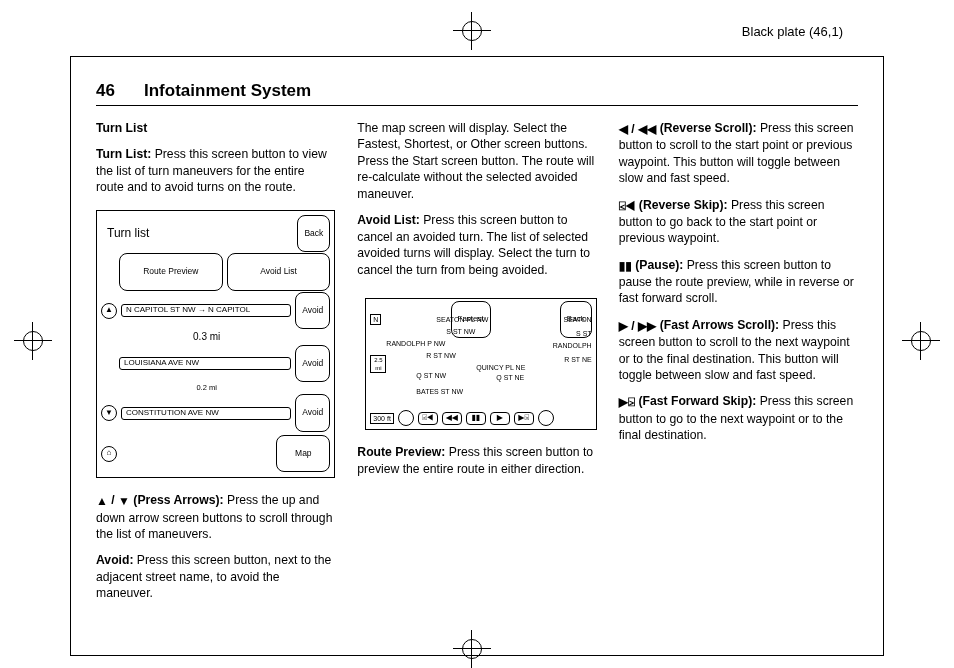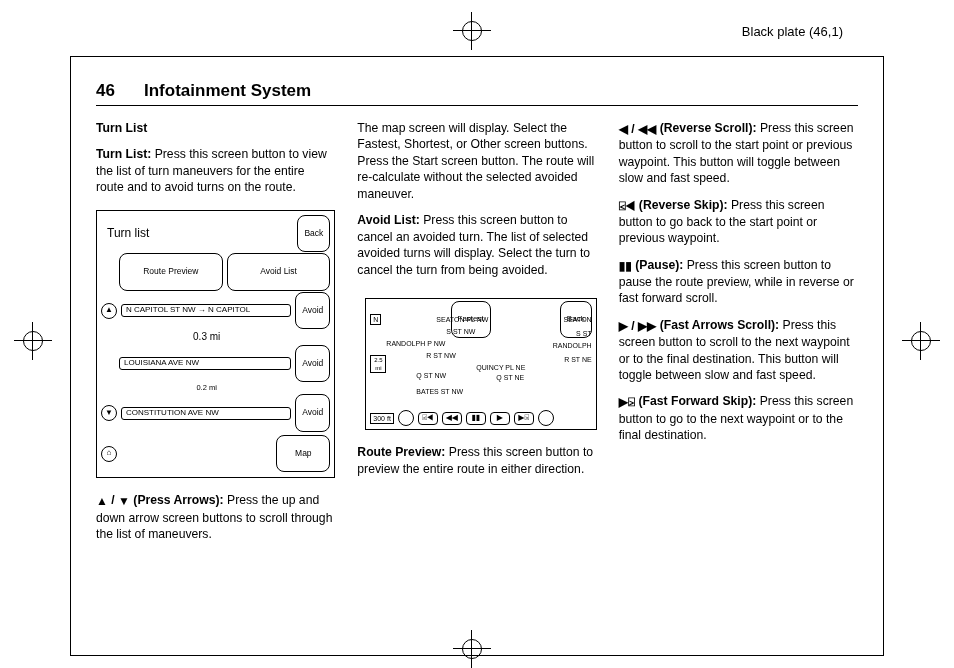--- a/index.html
+++ b/index.html
@@ -113,20 +113,21 @@
               <div class="btn">Avoid</div>
             </div>
             <div class="fig-row" style="margin-top:3px">
               <div class="circ">⌂</div>
               <div style="flex:1"></div>
               <div class="btn" style="min-width:40px;text-align:center">Map</div>
             </div>
           </div>
 
           <p><span class="b glyph">▲</span><span class="b"> / </span><span class="b glyph">▼</span><span class="b"> (Press Arrows):</span><span>  Press the up and down arrow screen buttons to scroll through the list of maneuvers.</span></p>
+          <p><span class="b">Avoid:</span><span>  Press this screen button, next to the adjacent street name, to avoid the maneuver.</span></p>
         </div>
 
         <div class="col">
           <p>The map screen will display. Select the Fastest, Shortest, or Other screen buttons. Press the Start screen button. The route will re-calculate without the selected avoided maneuver.</p>
           <p><span class="b">Avoid List:</span><span>  Press this screen button to cancel an avoided turn. The list of selected avoided turns will display. Select the turn to cancel the turn from being avoided.</span></p>
 
           <div class="fig2">
             <div class="top">
               <span style="border:1px solid #000;padding:0 2px">N</span>
               <span class="btn" style="font-size:8px">Fastest</span>

